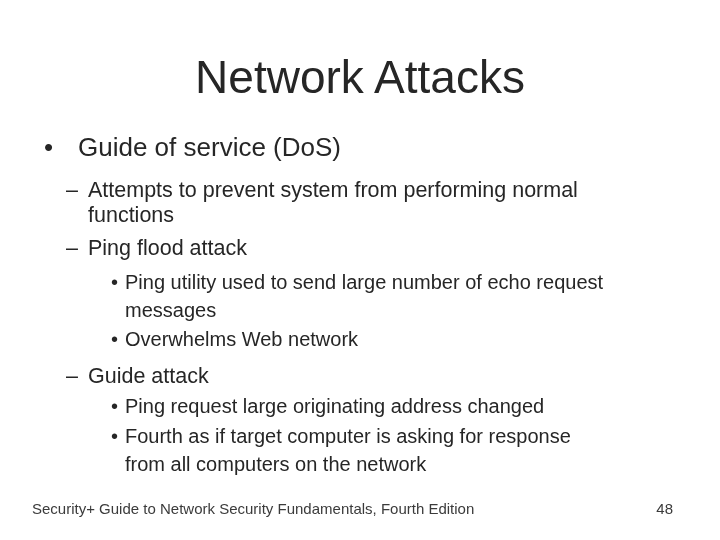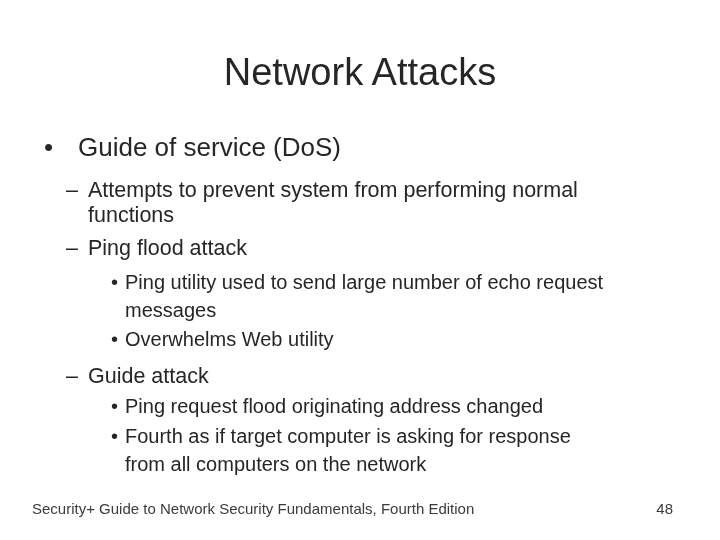--- a/index.html
+++ b/index.html
@@ -16,21 +16,21 @@
     overflow: hidden;
     color: #262626;
   }
   .title {
     position: absolute;
     top: 50px;
     left: 0;
     right: 0;
     margin: 0;
     text-align: center;
-    font-size: 38px;
+    font-size: 46px;
     font-weight: 400;
     line-height: 1.2;
     color: #262626;
   }
   .row {
     position: absolute;
     display: flex;
     align-items: flex-start;
     right: 18px;
     color: #262626;
@@ -103,31 +103,31 @@
   </div>
 
   <div class="row l3 r3">
     <span class="marker">•</span>
     <span class="text">Ping utility used to send large number of echo request
 messages</span>
   </div>
 
   <div class="row l3 r4">
     <span class="marker">•</span>
-    <span class="text">Overwhelms Web utility</span>
+    <span class="text">Overwhelms Web network</span>
   </div>
 
   <div class="row l2 r5">
     <span class="marker">–</span>
     <span class="text">Guide attack</span>
   </div>
 
   <div class="row l3 r6">
     <span class="marker">•</span>
-    <span class="text">Ping request flood originating address changed</span>
+    <span class="text">Ping request large originating address changed</span>
   </div>
 
   <div class="row l3 r7">
     <span class="marker">•</span>
     <span class="text">Fourth as if target computer is asking for response
 from all computers on the network</span>
   </div>
 
   <div class="footer-left">Security+ Guide to Network Security Fundamentals, Fourth Edition</div>
   <div class="footer-page">48</div>

